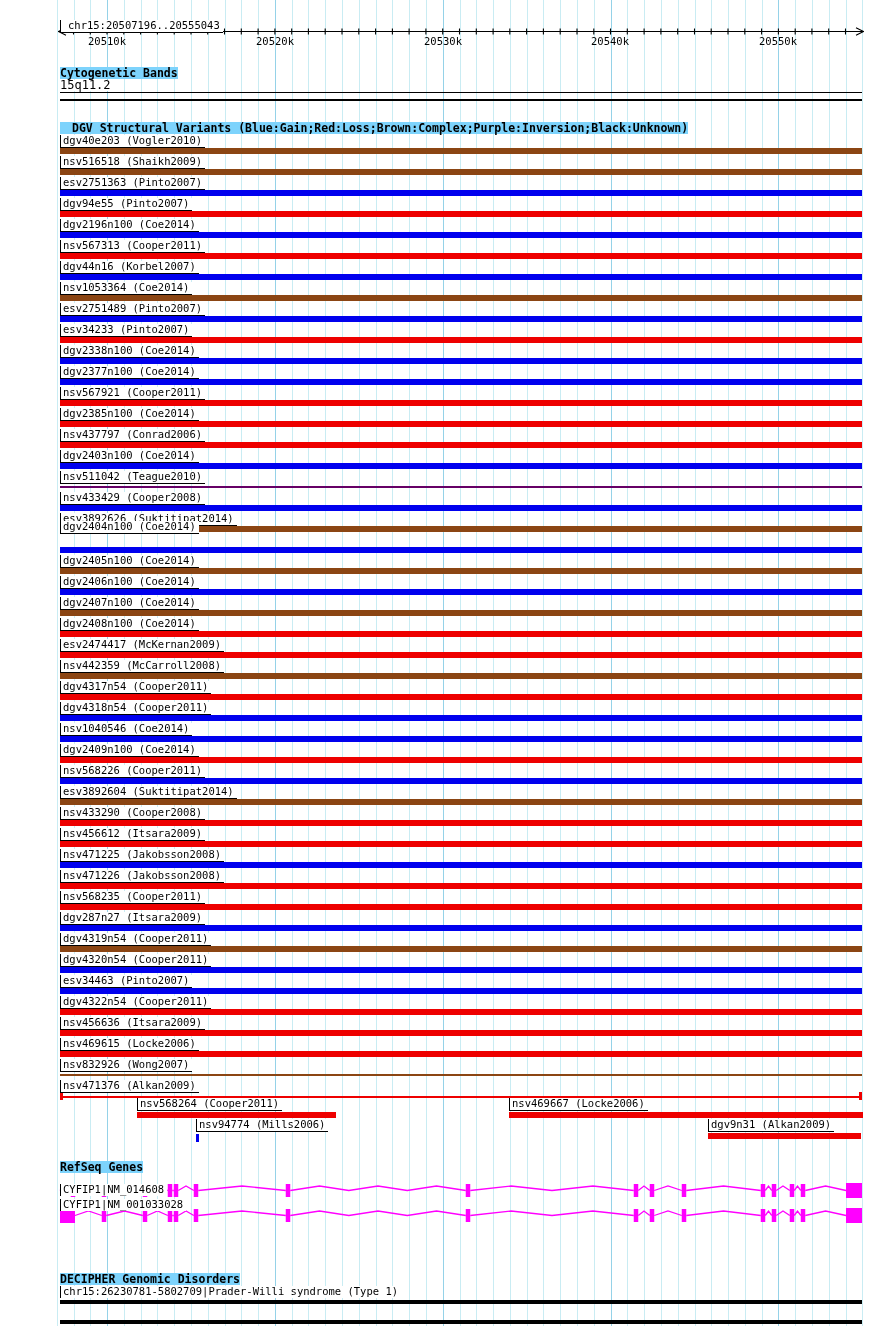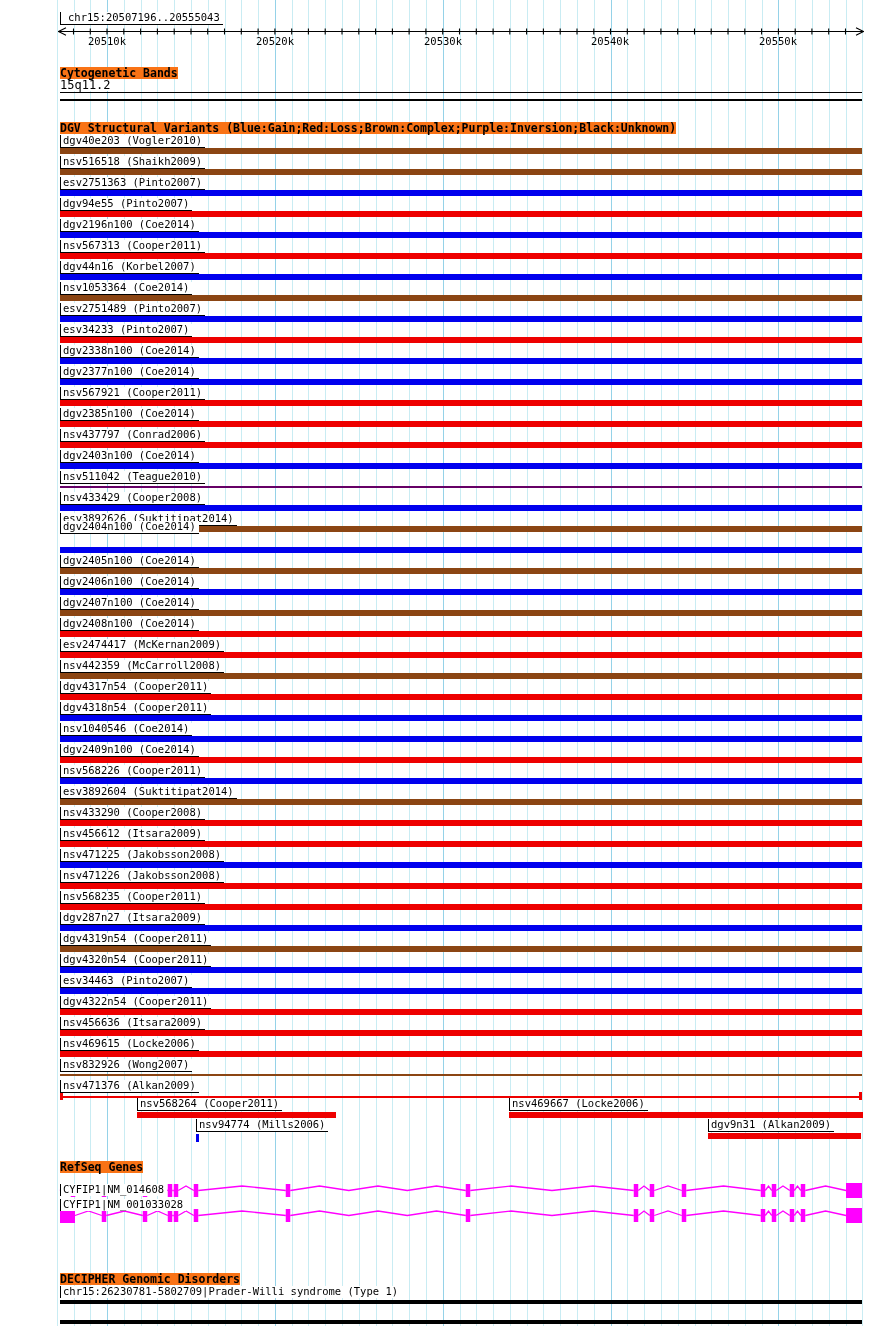--- a/index.html
+++ b/index.html
@@ -5,39 +5,39 @@
   html,body{margin:0;padding:0;background:#fff;}
   #canvas{position:relative;width:890px;height:1326px;background:#ffffff;overflow:hidden;
           font-family:"DejaVu Sans Mono","Liberation Mono",monospace;color:#000;}
   .gridline{position:absolute;top:0;width:1px;height:1326px;background:#c9ecf3;z-index:0;}
   .gridline.major{background:#95d2e8;}
   .feature-label{position:absolute;background:#fff;border-left:1px solid #000;border-bottom:1px solid #000;
           font-size:10.5px;line-height:11px;padding:0 3px 1px 2px;white-space:nowrap;z-index:3;}
   .plain-label{position:absolute;background:#fff;border-left:1px solid #000;
           font-size:10.5px;line-height:11px;padding:0 3px 1px 2px;white-space:nowrap;z-index:3;}
   .bare-label{position:absolute;background:#fff;font-size:12px;line-height:11px;white-space:nowrap;z-index:3;}
-  .section-title{position:absolute;font-weight:bold;font-size:11.5px;line-height:12px;white-space:nowrap;z-index:3;background:#f97316;}
+  .section-title{position:absolute;font-weight:bold;font-size:11.5px;line-height:12px;white-space:nowrap;z-index:3;background:#7dd3fc;}
   .bar{position:absolute;z-index:2;}
   .tick-label{position:absolute;font-size:10.5px;line-height:11px;transform:translateX(-50%);z-index:3;white-space:nowrap;}
   svg{position:absolute;z-index:2;}
 </style>
 </head>
 <body>
 
 <div id="canvas">
   <svg id="ruler-svg" width="890" height="55" style="left:0;top:0;">
       <path d="M58 31.5 H864 M58.5 31.5 L66 27.8 M58.5 31.5 L66 35.2 M863.5 31.5 L856 27.8 M863.5 31.5 L856 35.2 M73.5 28.5 V34.5 M90.3 28.5 V34.5 M107.0 28.5 V34.5 M123.8 28.5 V34.5 M140.6 28.5 V34.5 M157.4 28.5 V34.5 M174.2 28.5 V34.5 M191.0 28.5 V34.5 M207.7 28.5 V34.5 M224.5 28.5 V34.5 M241.3 28.5 V34.5 M258.1 28.5 V34.5 M274.9 28.5 V34.5 M291.7 28.5 V34.5 M308.4 28.5 V34.5 M325.2 28.5 V34.5 M342.0 28.5 V34.5 M358.8 28.5 V34.5 M375.6 28.5 V34.5 M392.4 28.5 V34.5 M409.1 28.5 V34.5 M425.9 28.5 V34.5 M442.7 28.5 V34.5 M459.5 28.5 V34.5 M476.3 28.5 V34.5 M493.1 28.5 V34.5 M509.8 28.5 V34.5 M526.6 28.5 V34.5 M543.4 28.5 V34.5 M560.2 28.5 V34.5 M577.0 28.5 V34.5 M593.8 28.5 V34.5 M610.5 28.5 V34.5 M627.3 28.5 V34.5 M644.1 28.5 V34.5 M660.9 28.5 V34.5 M677.7 28.5 V34.5 M694.5 28.5 V34.5 M711.2 28.5 V34.5 M728.0 28.5 V34.5 M744.8 28.5 V34.5 M761.6 28.5 V34.5 M778.4 28.5 V34.5 M795.2 28.5 V34.5 M811.9 28.5 V34.5 M828.7 28.5 V34.5 M845.5 28.5 V34.5" stroke="#000" stroke-width="1.1" fill="none"></path>
     </svg>
 
-  <div class="feature-label" style="left:60px;top:12px;padding-left:7px;">chr15:20507196..20555043</div>
+  <div class="feature-label" style="left:60px;top:20px;padding-left:7px;">chr15:20507196..20555043</div>
 
   <div class="section-title" style="left:60px;top:67px;">Cytogenetic Bands</div>
   <div class="bare-label" style="left:60px;top:80px;">15q11.2</div>
 
-  <div class="section-title" style="left:60px;top:122px;">DGV Structural Variants (Blue:Gain;Red:Loss;Brown:Complex;Purple:Inversion;Black:Unknown)</div>
+  <div class="section-title" style="left:60px;top:122px;padding-left:12px;">DGV Structural Variants (Blue:Gain;Red:Loss;Brown:Complex;Purple:Inversion;Black:Unknown)</div>
 
   <div class="section-title" style="left:60px;top:1161px;">RefSeq Genes</div>
 
   <div class="section-title" style="left:60px;top:1273px;">DECIPHER Genomic Disorders</div>
 <div class="gridline" style="left: 56.7px;"></div>
     <div class="gridline" style="left: 73.5px;"></div>
     <div class="gridline" style="left: 90.3px;"></div>
     <div class="gridline major" style="left: 107px;"></div>
     <div class="gridline" style="left: 123.8px;"></div>
     <div class="gridline" style="left: 140.6px;"></div>

